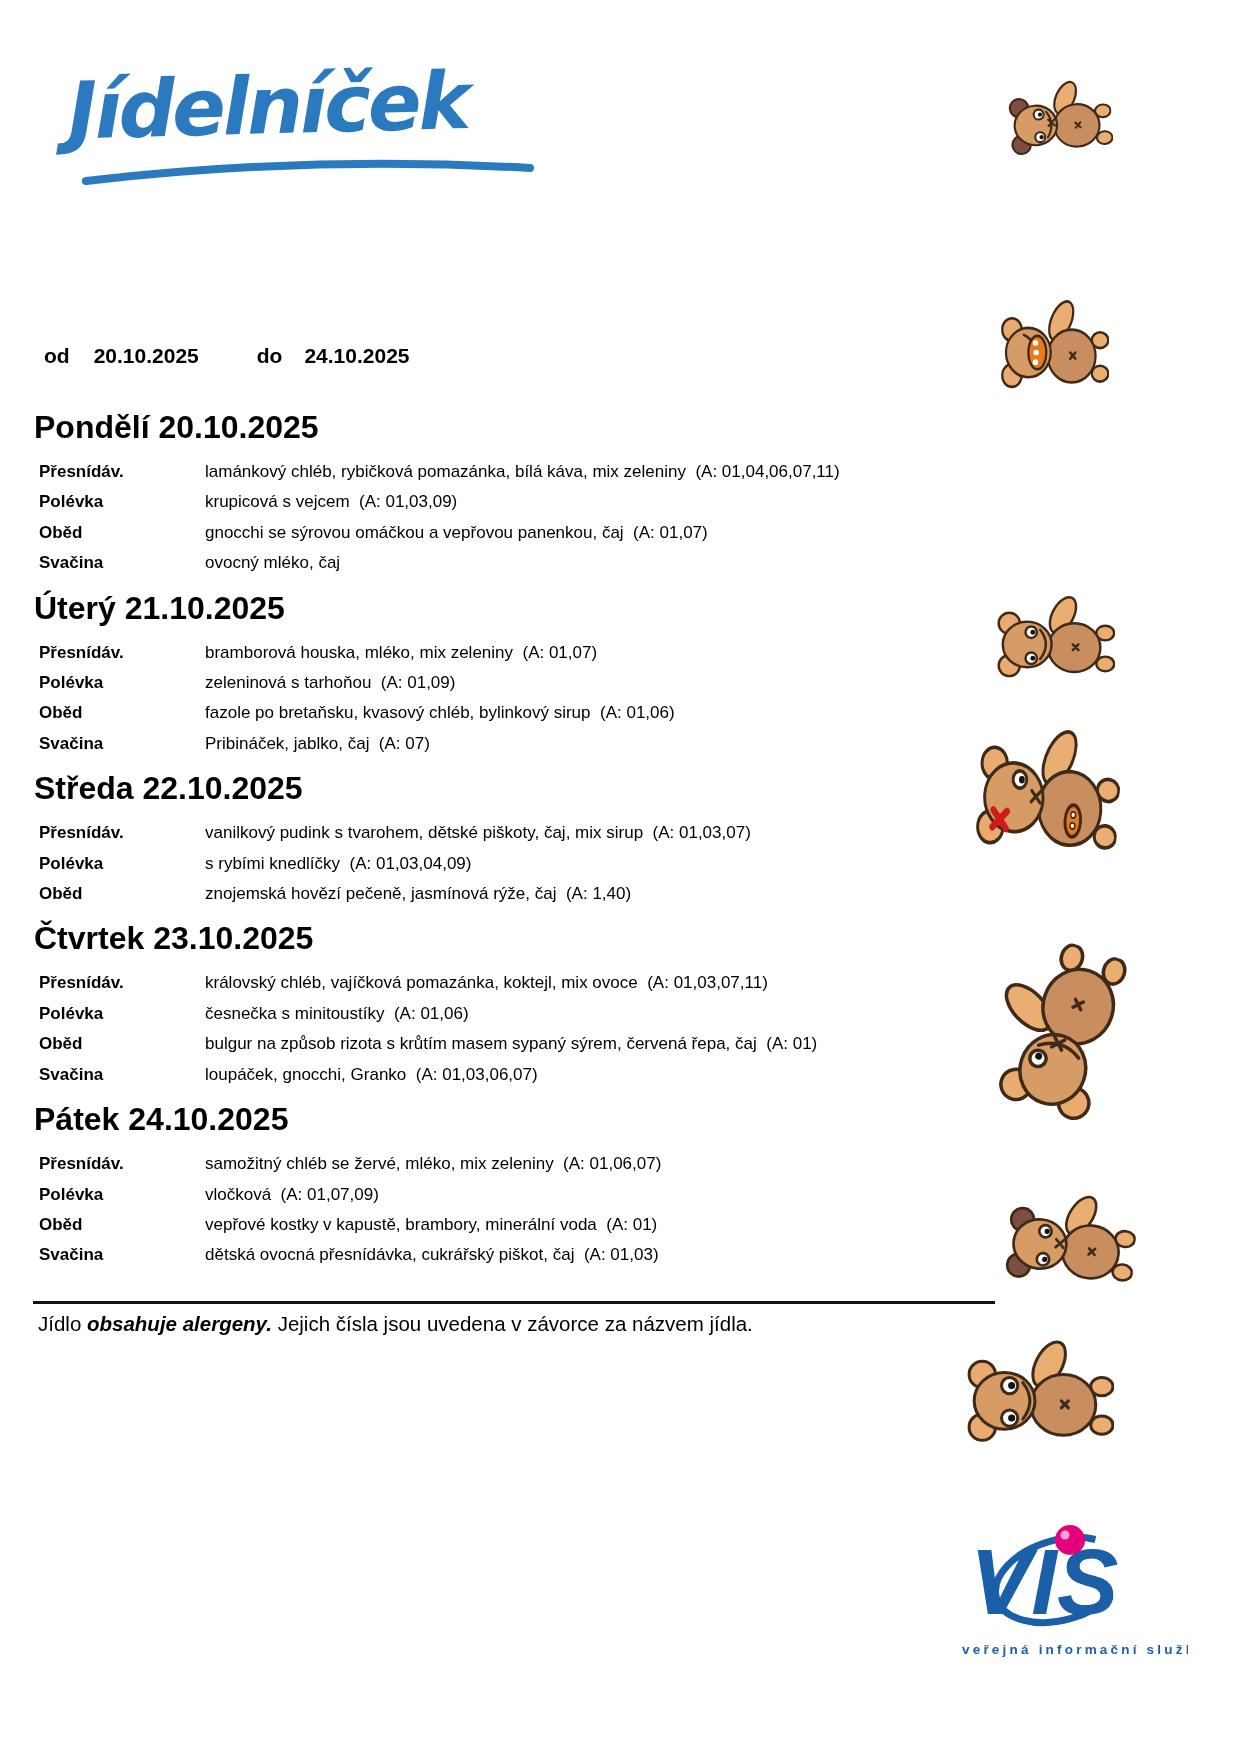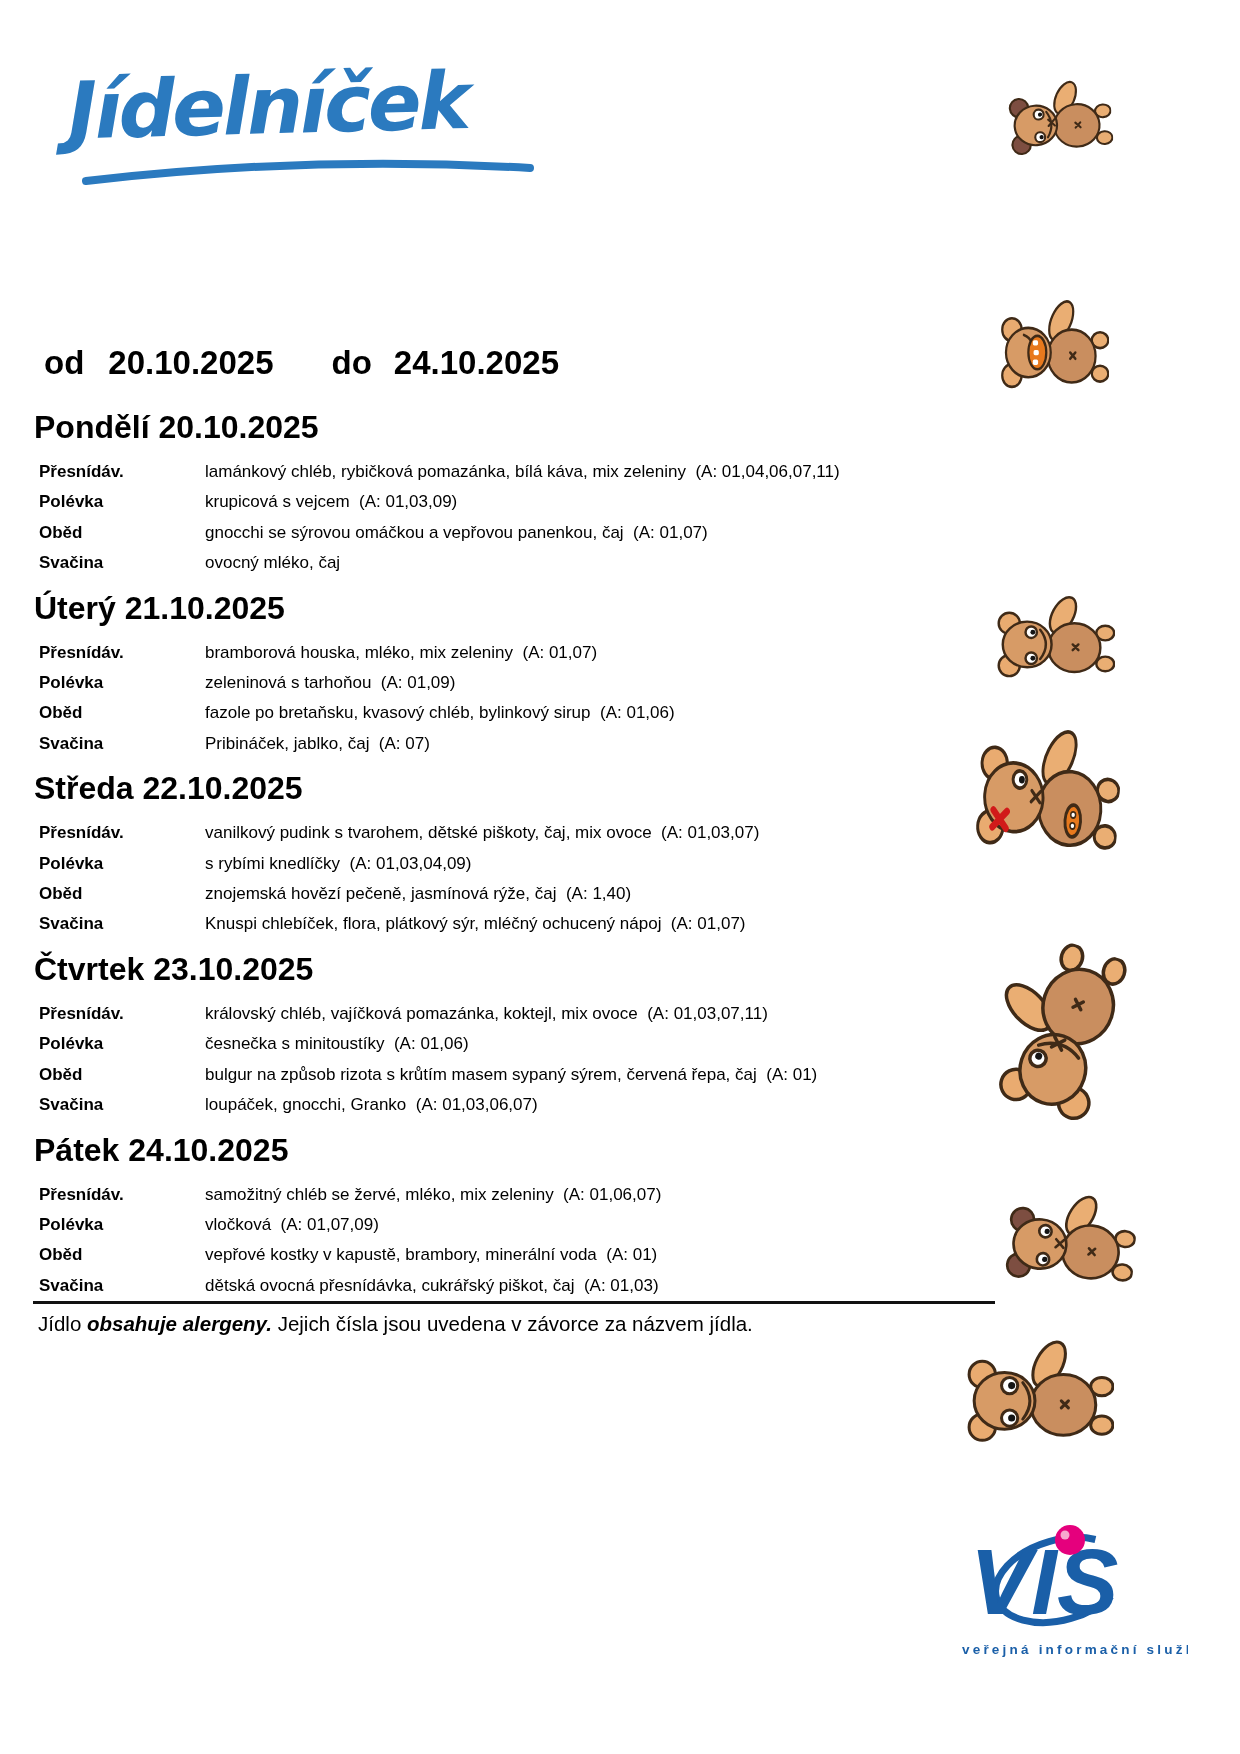--- a/index.html
+++ b/index.html
@@ -20,21 +20,21 @@
     font-weight:bold;font-style:italic;
     font-size:79px;letter-spacing:-3px;
     color:#2b7abf;line-height:1.1;
     transform:rotate(-1.5deg);
   }
   .logo-swoosh{display:block;margin:4px 0 0 10px;}
 
   
   .date-range{
     position:absolute;left:44px;top:344px;
-    font-size:33px;font-weight:bold;white-space:pre;
+    font-size:21px;font-weight:bold;white-space:pre;
   }
   .date-range .dr-od{margin-right:24px;}
   .date-range .dr-do{margin-left:58px;margin-right:22px;}
 
   
   .menu{position:absolute;left:34px;top:410px;width:1180px;z-index:1;}
   .day h2{
     font-size:32px;line-height:34px;margin:0 0 13px 0;font-weight:bold;
   }
   .day{margin-bottom:12px;}
@@ -118,30 +118,27 @@
         <span class="meal-label">Oběd</span><span class="meal-text">fazole po bretaňsku, kvasový chléb, bylinkový sirup  (A: 01,06)</span>
       </div>
       <div class="meal-row">
         <span class="meal-label">Svačina</span><span class="meal-text">Pribináček, jablko, čaj  (A: 07)</span>
       </div>
     </section>
 
     <section class="day">
       <h2>Středa 22.10.2025</h2>
       <div class="meal-row">
-        <span class="meal-label">Přesnídáv.</span><span class="meal-text">vanilkový pudink s tvarohem, dětské piškoty, čaj, mix ovoce  (A: 01,03,07)</span>
+        <span class="meal-label">Přesnídáv.</span><span class="meal-text">vanilkový pudink s tvarohem, dětské piškoty, čaj, mix sirup  (A: 01,03,07)</span>
       </div>
       <div class="meal-row">
         <span class="meal-label">Polévka</span><span class="meal-text">s rybími knedlíčky  (A: 01,03,04,09)</span>
       </div>
       <div class="meal-row">
         <span class="meal-label">Oběd</span><span class="meal-text">znojemská hovězí pečeně, jasmínová rýže, čaj  (A: 1,40)</span>
-      </div>
-      <div class="meal-row">
-        <span class="meal-label">Svačina</span><span class="meal-text">Knuspi chlebíček, flora, plátkový sýr, mléčný ochucený nápoj  (A: 01,07)</span>
       </div>
     </section>
 
     <section class="day">
       <h2>Čtvrtek 23.10.2025</h2>
       <div class="meal-row">
         <span class="meal-label">Přesnídáv.</span><span class="meal-text">královský chléb, vajíčková pomazánka, koktejl, mix ovoce  (A: 01,03,07,11)</span>
       </div>
       <div class="meal-row">
         <span class="meal-label">Polévka</span><span class="meal-text">česnečka s minitoustíky  (A: 01,06)</span>

